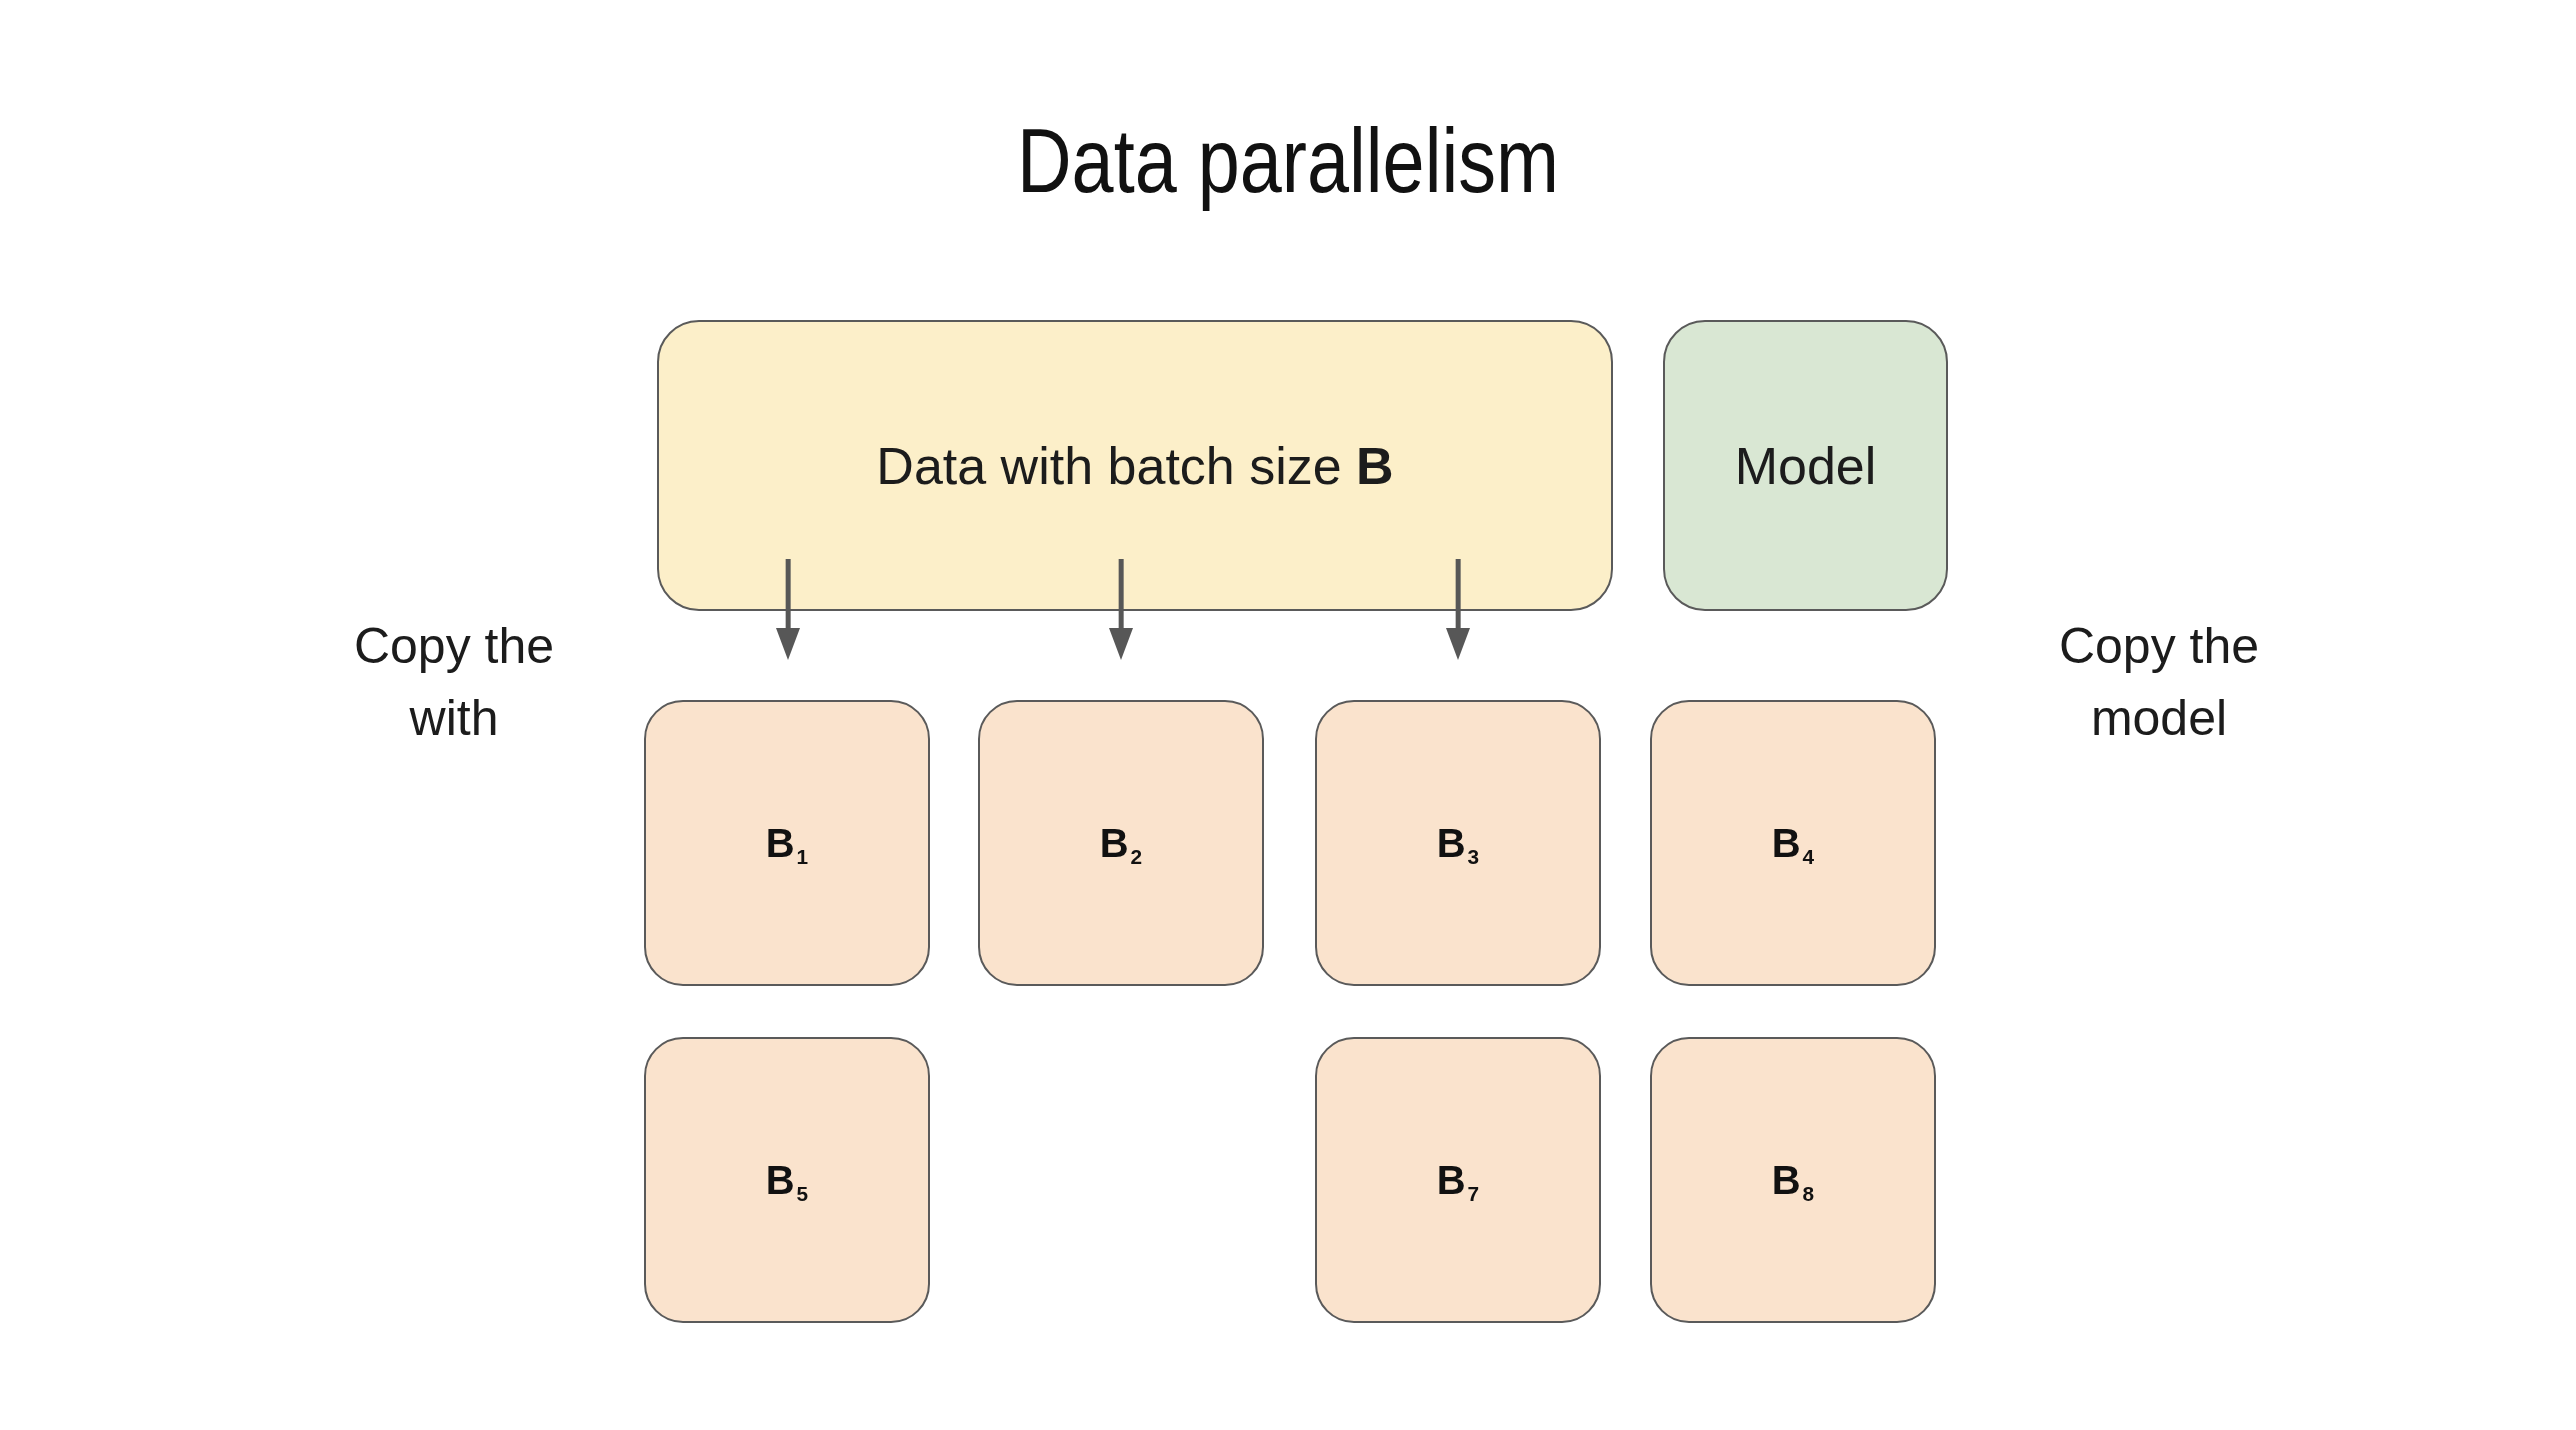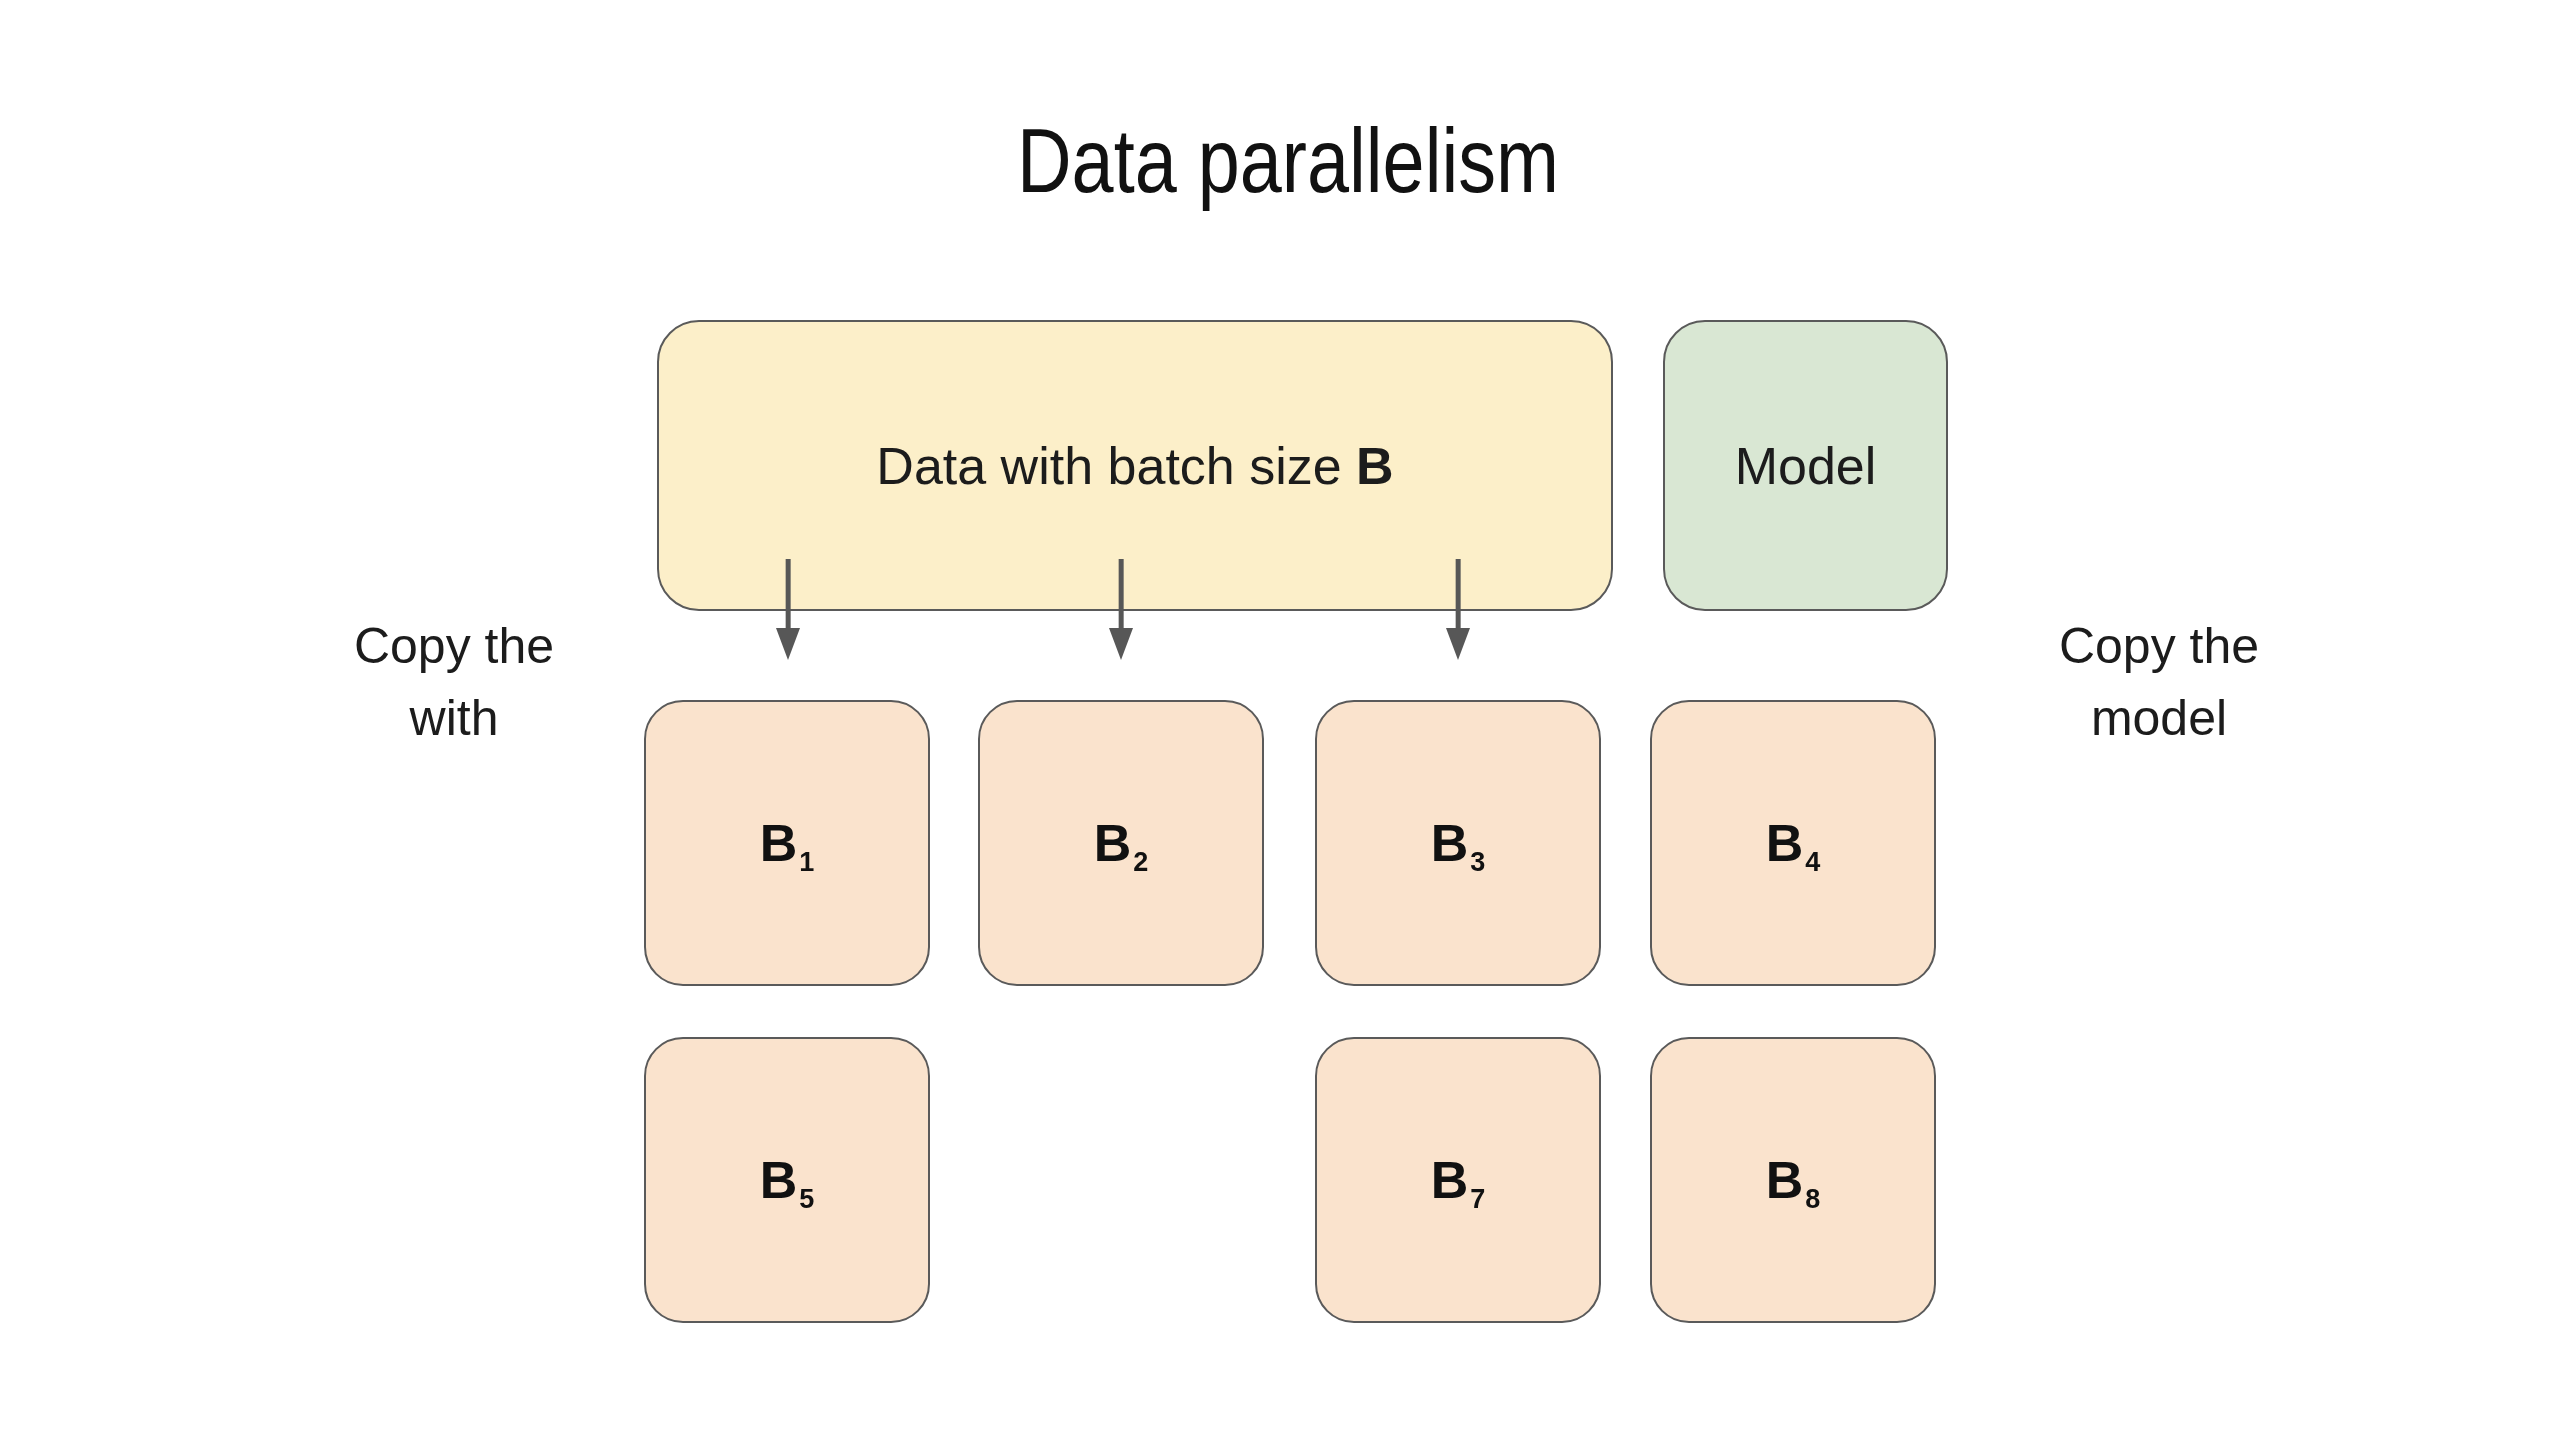--- a/index.html
+++ b/index.html
@@ -104,21 +104,21 @@
     justify-content: center;
   }
   .row-1 { top: 700px; }
   .row-2 { top: 1037px; }
   .col-1 { left: 644px; }
   .col-2 { left: 978px; }
   .col-3 { left: 1315px; text-align: right; }
   .col-4 { left: 1650px; }
 
   .batch-label {
-    font-size: 52px;
+    font-size: 40px;
     font-weight: 700;
     color: #111;
     white-space: nowrap;
   }
   .batch-label .sub {
     display: inline-block;
     font-size: 0.52em;
     font-weight: 700;
     position: relative;
     top: 0.36em;

